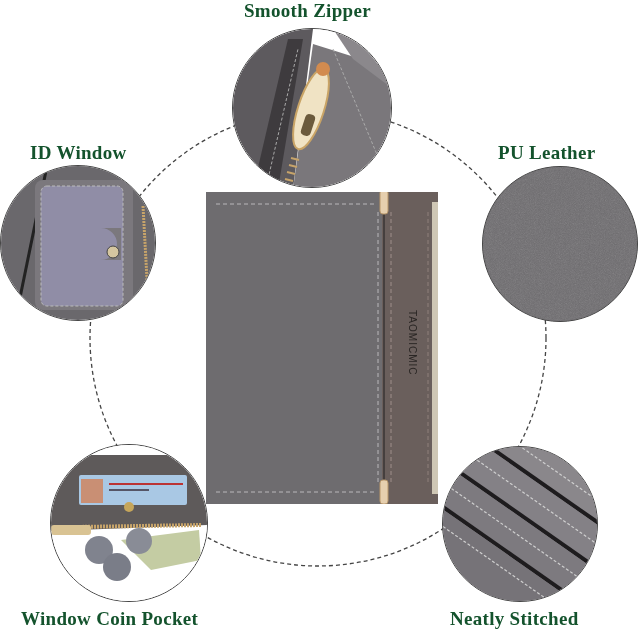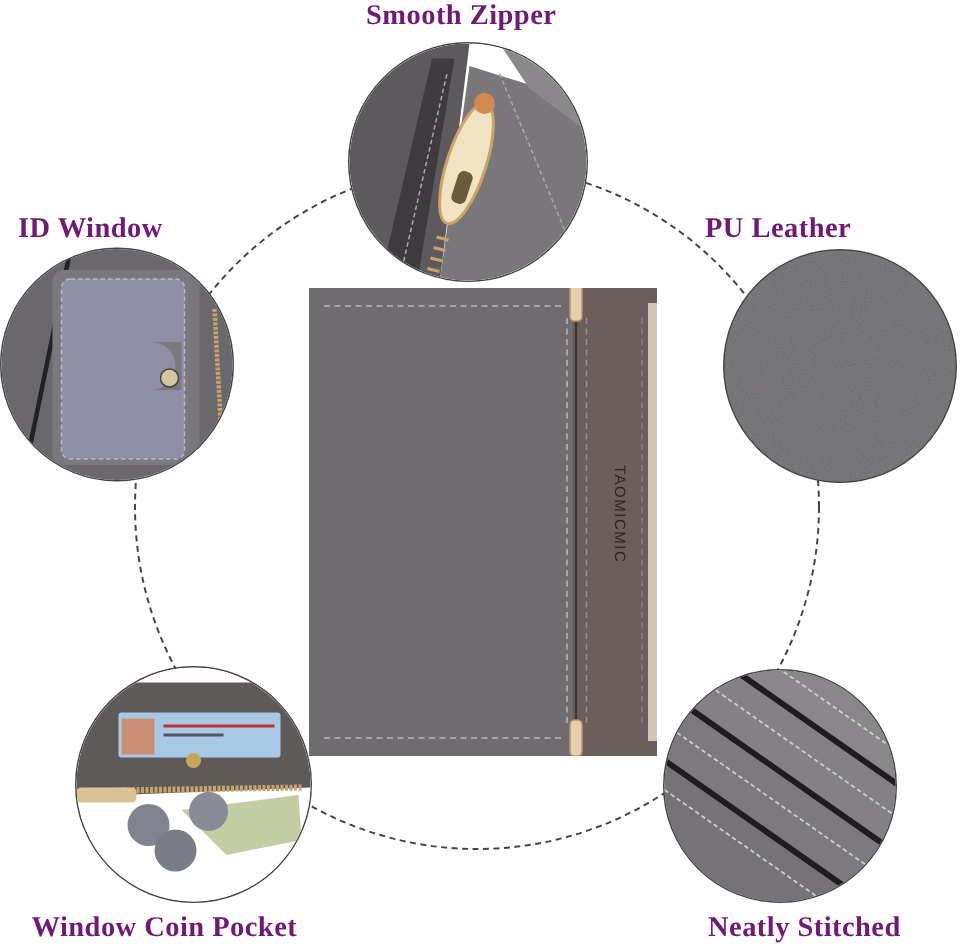--- a/index.html
+++ b/index.html
@@ -1,34 +1,34 @@
 <!DOCTYPE html>
 <html><head>
 <meta charset="utf-8">
 <style>
   html, body { margin:0; padding:0; background:#ffffff; }
   body { width:640px; height:634px; position:relative; overflow:hidden; font-family:"DejaVu Serif", serif; }
-  .label { position:absolute; font-family:"Liberation Serif","DejaVu Serif", serif; font-weight:bold; font-size:19px; color:#701a75; white-space:nowrap; letter-spacing:0.3px; }
+  .label { position:absolute; font-family:"Liberation Serif","DejaVu Serif", serif; font-weight:bold; font-size:19px; color:#14532d; white-space:nowrap; letter-spacing:0.3px; }
   .circle { position:absolute; border-radius:50%; overflow:hidden; border:1px solid #444; box-sizing:border-box; background:#fff; }
   svg { display:block; }
   .wallet { position:absolute; left:206px; top:192px; width:232px; height:312px; }
   .brand { position:absolute; font-family:"Liberation Sans", sans-serif; font-size:10px; color:#2a2624; letter-spacing:1px; transform:rotate(90deg); transform-origin:left top; white-space:nowrap; }
 </style>
 </head>
 <body>
 
 <svg style="position:absolute;left:0;top:0;" width="640" height="634">
   <circle cx="318" cy="338" r="228" fill="none" stroke="#444" stroke-width="1.3" stroke-dasharray="4,3"></circle>
 </svg>
 
 <div class="label" style="left:244px;top:0px;">Smooth Zipper</div>
-<div class="label" style="left:12px;top:142px;text-align:right;">ID Window</div>
-<div class="label" style="left:470px;top:142px;">PU Leather</div>
+<div class="label" style="left:30px;top:142px;text-align:right;">ID Window</div>
+<div class="label" style="left:498px;top:142px;">PU Leather</div>
 <div class="label" style="left:21px;top:608px;">Window Coin Pocket</div>
-<div class="label" style="left:472px;top:608px;">Neatly Stitched</div>
+<div class="label" style="left:450px;top:608px;">Neatly Stitched</div>
 
 <div class="circle" style="left:232px;top:28px;width:160px;height:160px;">
   <svg width="160" height="160" viewBox="0 0 160 160">
     <rect width="160" height="160" fill="#fff"></rect>
     <polygon points="0,160 0,30 40,0 80,0 60,160" fill="#5d5a5e"></polygon>
     <polygon points="20,160 55,10 70,10 45,160" fill="#3e3b3e"></polygon>
     <polygon points="60,160 80,15 160,40 160,160" fill="#7a777b"></polygon>
     <polygon points="100,0 160,0 160,60 120,30" fill="#8b888c"></polygon>
     <line x1="35" y1="150" x2="65" y2="20" stroke="#aaa" stroke-width="1" stroke-dasharray="3,2"></line>
     <line x1="100" y1="20" x2="150" y2="140" stroke="#aaa" stroke-width="1" stroke-dasharray="3,2"></line>

